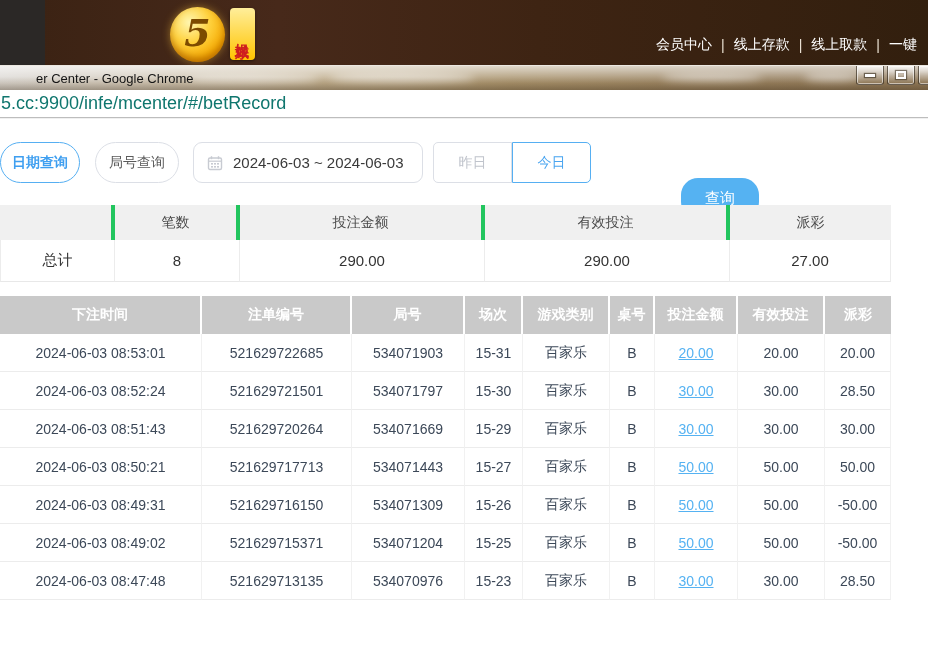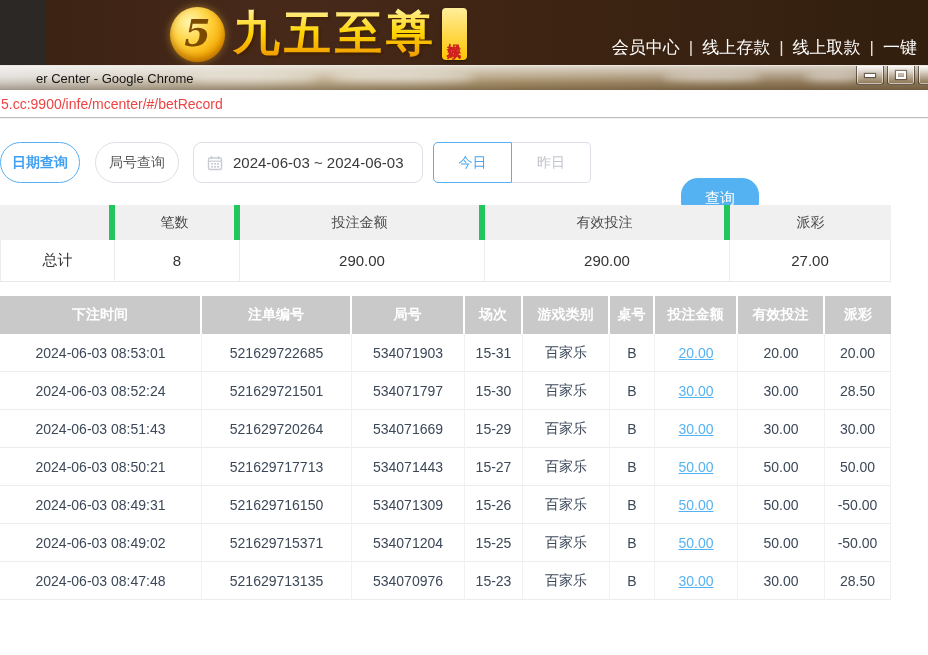--- a/index.html
+++ b/index.html
@@ -21,21 +21,21 @@
                background:linear-gradient(180deg,#fff1a0 8%,#ffd400 50%,#ef9400 92%);
                -webkit-background-clip:text; background-clip:text; color:transparent;
                filter:drop-shadow(2px 2px 1px rgba(60,30,0,.75)); white-space:nowrap; }
   .logo-tag { margin-left:5px; margin-top:2px; width:25px; height:52px;
               background:linear-gradient(180deg,#ffee9a,#ffc400); border-radius:4px;
               color:#cf1f1f; font-weight:bold; font-size:14px; letter-spacing:1px;
               writing-mode:vertical-rl; text-orientation:upright;
               display:flex; align-items:center; justify-content:center;
               box-shadow:0 1px 3px rgba(0,0,0,.45); }
   .banner-nav { position:absolute; right:2px; top:36px; display:flex; align-items:center;
-                font-size:17px; white-space:nowrap; }
+                font-size:14px; white-space:nowrap; }
   .nav-item { color:#ffffff; text-decoration:none; margin:0 9px; cursor:pointer; }
   .nav-sep { color:#e9e0d2; }
 
   
   .titlebar { position:absolute; top:65px; left:0; width:928px; height:25px;
               background:linear-gradient(90deg,#dcd9d5 0%,#d3cabb 15%,#c0ae8e 35%,#a8926c 55%,#97805f 78%,#8e7757 100%);
               border-top:1px solid #ece8e1; }
   .titlebar::after { content:""; position:absolute; inset:0; pointer-events:none;
               background:linear-gradient(180deg,rgba(255,255,255,.65) 0%,rgba(255,255,255,.22) 45%,rgba(110,85,50,.16) 72%,rgba(66,48,25,.38) 100%); }
   .smudge { position:absolute; background:rgba(255,255,255,.5); filter:blur(4px); border-radius:50%; }
@@ -51,21 +51,21 @@
              box-shadow:inset 0 0 0 1px rgba(255,255,255,.55);
              display:flex; align-items:center; justify-content:center; cursor:pointer; }
   .cap-btn.close { width:46px; }
   .glyph-min { width:10px; height:3px; background:#fff; box-shadow:0 0 1px 1px rgba(45,35,18,.6); }
   .glyph-max { width:10px; height:8px; border:2px solid #fff; background:transparent;
                box-shadow:0 0 1px 1px rgba(45,35,18,.55), inset 0 0 1px rgba(45,35,18,.55); }
 
   
   .urlbar { position:absolute; top:90px; left:0; width:928px; height:28px; background:#ffffff;
             border-bottom:1px solid #bdbdbd; display:flex; align-items:center; z-index:2; }
-  .url-text { font-size:14px; color:#ef4444; margin-left:1px; }
+  .url-text { font-size:18px; color:#0f766e; margin-left:1px; }
 
   
   .content { position:absolute; top:118px; left:0; width:928px; height:537px; background:#fff;
              border-top:1px solid #f0f0f0; }
 
   
   .filters { position:absolute; top:23px; left:0; width:928px; height:41px; }
   .btn-pill { position:absolute; top:0; height:41px; border-radius:21px; background:#fff;
               font-size:14px; font-family:inherit; cursor:pointer; }
   .btn-pill.primary { left:0; width:80px; border:1px solid #56aff2; color:#3f9ff0; font-weight:bold; }
@@ -80,21 +80,21 @@
   .seg:first-child { border-left:1px solid #dcdfe6; border-radius:5px 0 0 5px; }
   .seg:last-child  { border-radius:0 5px 5px 0; }
   .seg.active { border:1px solid #56aff2; color:#4aa5f0; position:relative; z-index:2; }
   .search-btn { position:absolute; left:681px; top:0; width:78px; height:41px; background:#55b2f2;
                 border:none; border-radius:17px; color:#fff; font-size:15px; font-family:inherit; cursor:pointer;margin-top:36px; }
 
   
   table { border-collapse:separate; border-spacing:0; table-layout:fixed; }
   .summary { position:absolute; top:86px; left:0; width:891px; }
   .summary th { height:35px; background:#f0f0f0; font-weight:normal; font-size:14px; color:#4a4a4a;
-                text-align:center; border-right:6px solid #22c55e; }
+                text-align:center; border-right:4px solid #22c55e; }
   .summary th:last-child { border-right:none; }
   .summary td { height:42px; background:#fff; text-align:center; font-size:15px; color:#333;
                 border-bottom:1px solid #e8e8e8; border-right:1px solid #ececec; }
   .summary td:first-child { border-left:1px solid #ececec; }
 
   
   .bet { position:absolute; top:177px; left:0; width:891px; }
   .bet th { height:38px; background:#c9c9c9; color:#ffffff; font-size:14px; font-weight:bold;
             text-align:center; border-right:2px solid #fff;margin-left:42px; }
   .bet th:last-child { border-right:none; }
@@ -107,21 +107,20 @@
 <body>
 
 <div class="screen">
 
   <div class="banner">
     <div class="dark-strip"></div>
     <div class="logo">
       <div class="coin">
         <span>5</span>
       </div>
-      <div class="logo-text">九五至尊</div>
       <div class="logo-tag">娱乐城</div>
     </div>
     <div class="banner-nav">
       <a class="nav-item">会员中心</a>
       <span class="nav-sep">|</span>
       <a class="nav-item">线上存款</a>
       <span class="nav-sep">|</span>
       <a class="nav-item">线上取款</a>
       <span class="nav-sep">|</span>
       <a class="nav-item">一键</a>
@@ -165,22 +164,22 @@
               <rect x="7" y="8" width="2" height="1.6" fill="#c8cbd2"></rect>
             <rect x="10" y="8" width="2" height="1.6" fill="#c8cbd2"></rect>
               <rect x="4" y="11" width="2" height="1.6" fill="#c8cbd2"></rect>
             <rect x="7" y="11" width="2" height="1.6" fill="#c8cbd2"></rect>
               <rect x="10" y="11" width="2" height="1.6" fill="#c8cbd2"></rect>
           </svg>
         </span>
         <span class="date-text">2024-06-03 ~ 2024-06-03</span>
       </div>
       <div class="btn-group">
+        <button class="seg">昨日</button>
         <button class="seg active">今日</button>
-        <button class="seg">昨日</button>
       </div>
       <button class="search-btn">查询</button>
     </div>
 
     <table class="summary">
       <colgroup>
         <col style="width:115px">
           <col style="width:125px">
           <col style="width:245px">
           <col style="width:245px">

